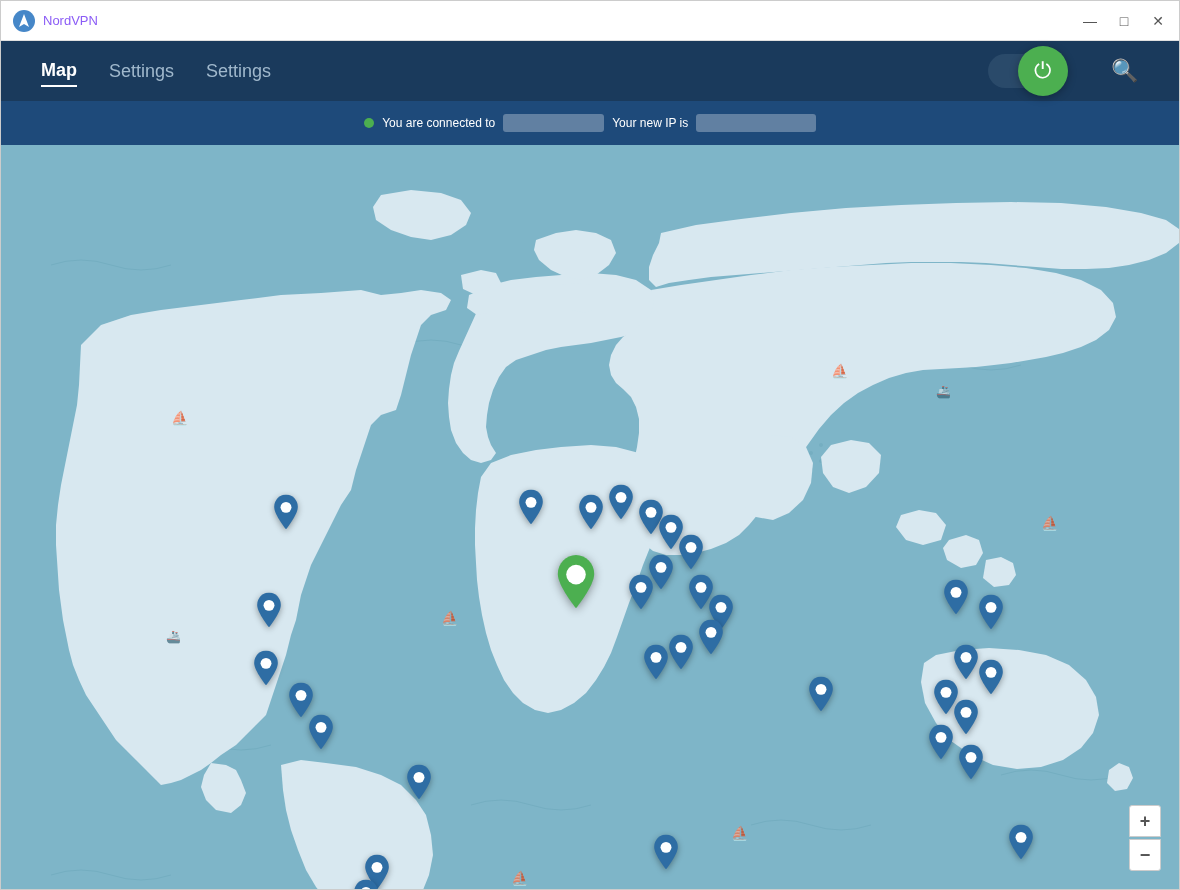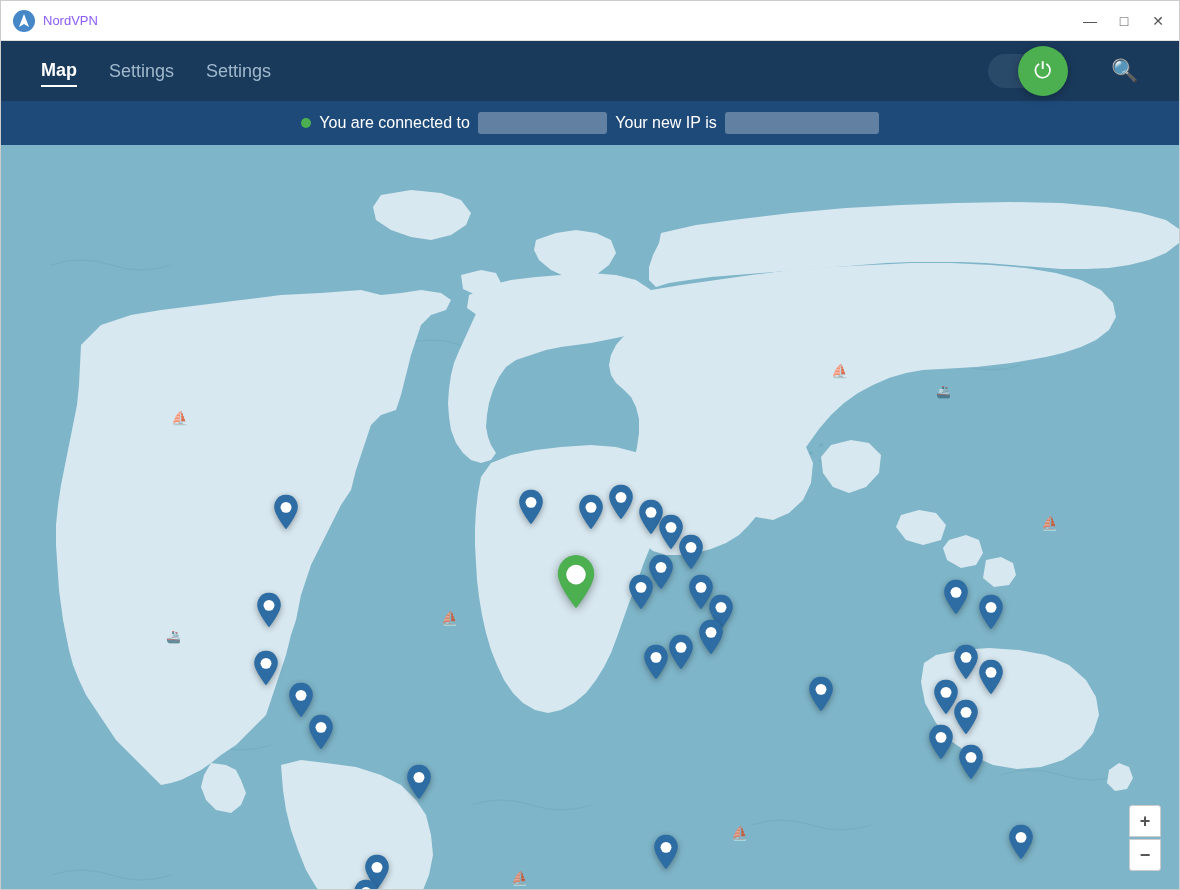--- a/index.html
+++ b/index.html
@@ -110,21 +110,21 @@
 
     
     .statusbar {
       height: 44px;
       background: #1e4a7a;
       display: flex;
       align-items: center;
       justify-content: center;
       gap: 8px;
       color: #fff;
-      font-size: 16px;
+      font-size: 12px;
     }
     .status-dot {
       width: 10px;
       height: 10px;
       background: #4caf50;
       border-radius: 50%;
     }
     .status-blur {
       background: rgba(255,255,255,0.3);
       border-radius: 3px;

